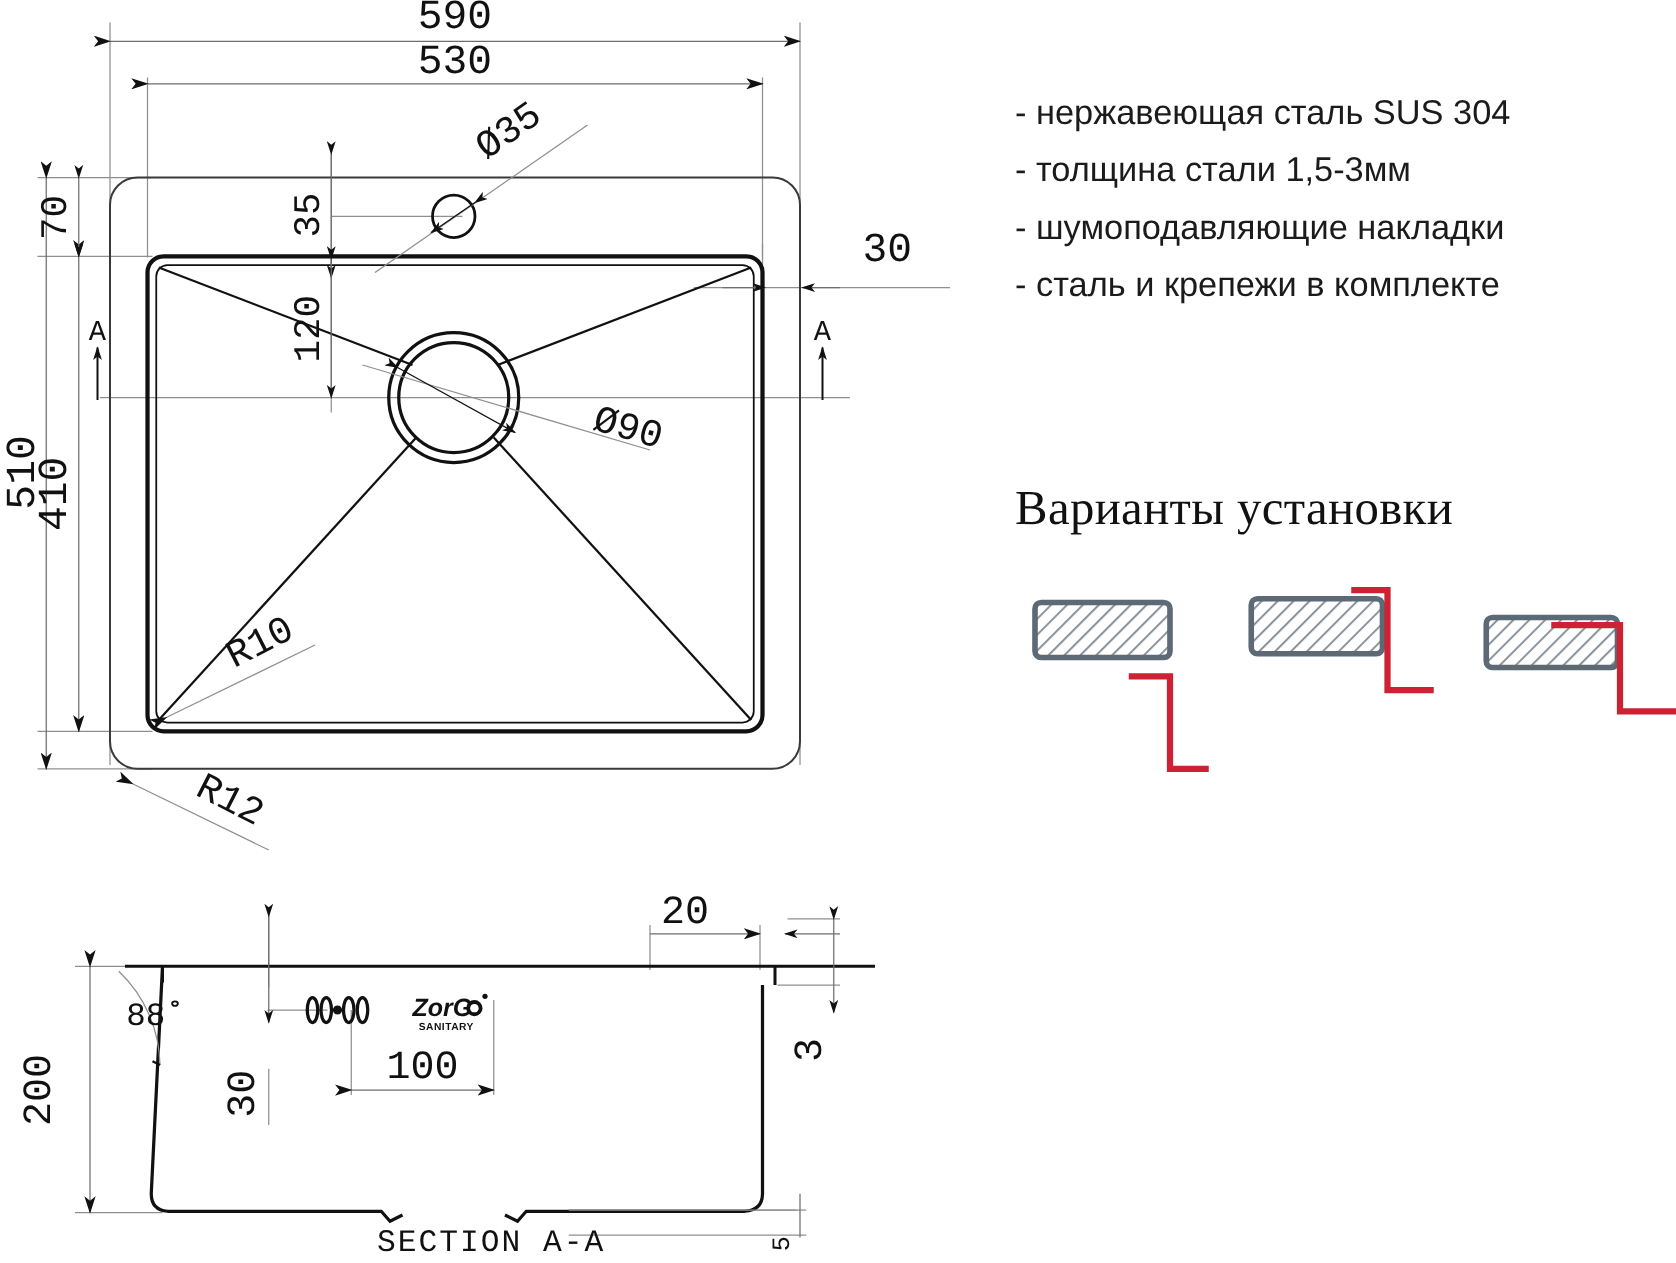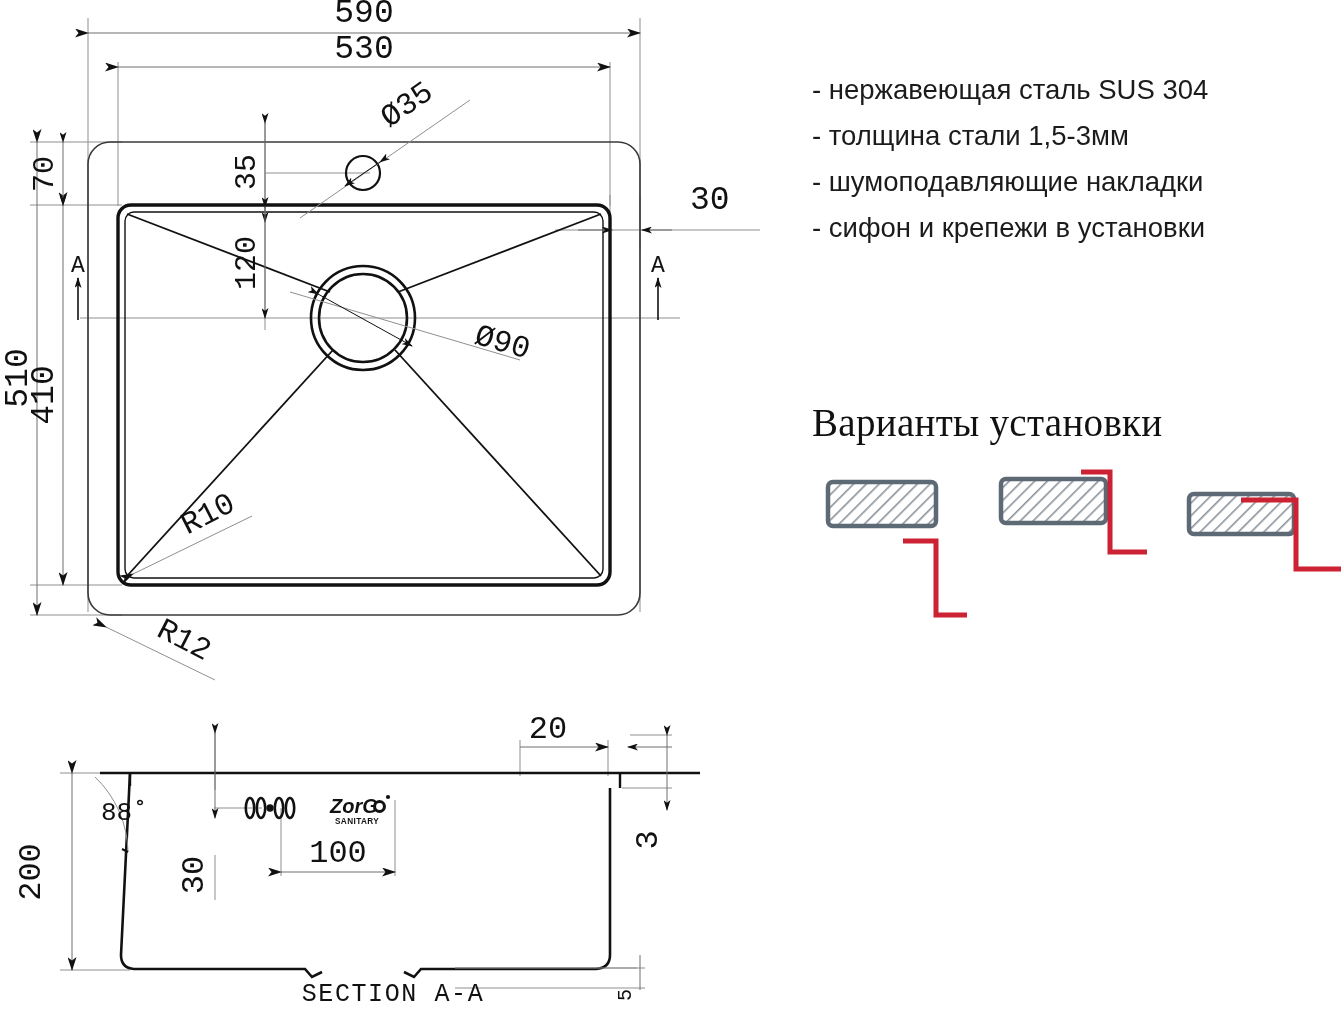--- a/index.html
+++ b/index.html
@@ -5,21 +5,21 @@
   html,body{margin:0;padding:0;background:#ffffff;}
   body{width:1341px;height:1010px;position:relative;overflow:hidden;
        font-family:"Liberation Sans",sans-serif;}
   #root{position:absolute;left:0;top:0;width:1341px;height:848px;}
   svg.sheet{position:absolute;left:0;top:0;width:1341px;height:1010px;}
 
   .spec-list{position:absolute;left:812px;top:28px;width:530px;margin-top:48px;}
   .spec-item{font-family:"Liberation Sans",sans-serif;font-size:27.5px;
              color:#1b1b1b;line-height:1.0;margin-bottom:18.5px;white-space:nowrap;}
 
-  .install-title{position:absolute;left:812px;top:400px;
+  .install-title{position:absolute;left:812px;top:384px;
                  font-family:"Liberation Serif",serif;font-size:39px;
                  color:#111;white-space:nowrap;letter-spacing:0.3px;}
 </style>
 </head>
 <body>
 
 <div id="root">
 
   <svg class="sheet" viewBox="0 0 1341 1010">
     <defs>
@@ -236,18 +236,18 @@
         <rect x="1189" y="494" width="105" height="40" rx="5" ry="5" fill="url(#hatch)" stroke="#5d6a75" stroke-width="4.5"></rect>
         <path d="M1241,500 L1296,500 L1296,569 L1341,569" fill="none" stroke="#cc2233" stroke-width="5"></path>
       </g>
     </g>
   </svg>
 
   <div class="spec-list">
     <div class="spec-item">- нержавеющая сталь SUS 304</div>
     <div class="spec-item">- толщина стали 1,5-3мм</div>
     <div class="spec-item">- шумоподавляющие накладки</div>
-    <div class="spec-item">- сифон и крепежи в установки</div>
+    <div class="spec-item">- сталь и крепежи в комплекте</div>
   </div>
 
   <div class="install-title">Варианты установки</div>
 
 </div>
 
 </body></html>

